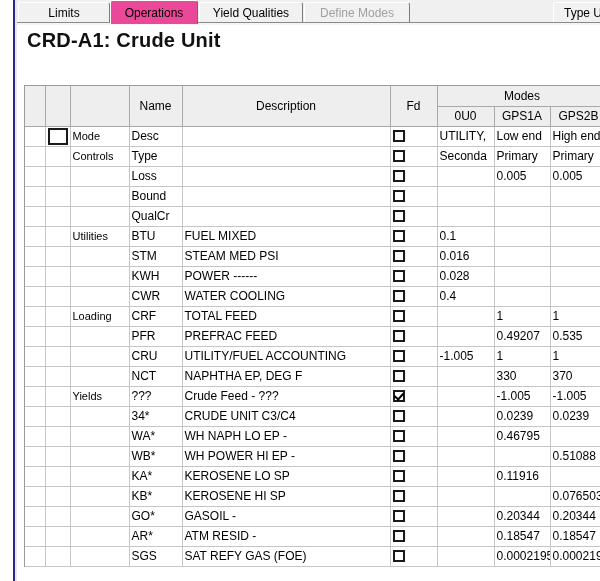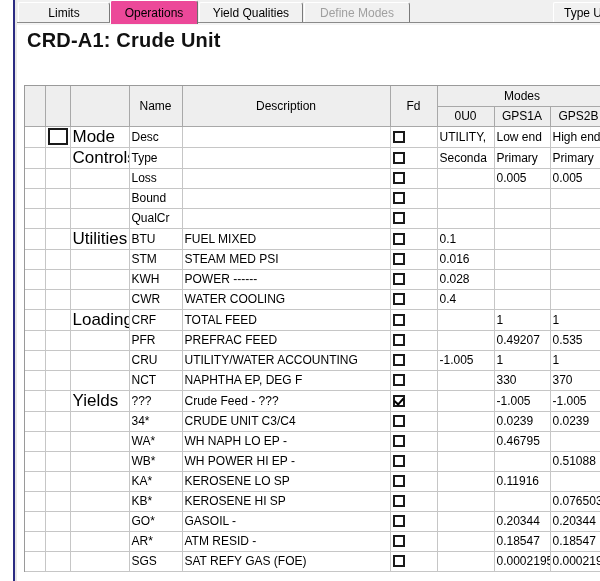--- a/index.html
+++ b/index.html
@@ -152,21 +152,21 @@
   td.selcol .selbox {
     position: absolute;
     left: 2px; top: 1px;
     width: 20px; height: 17px;
     border: 2px solid #1a1a1a;
     background: #ffffff;
     box-sizing: border-box;
   }
   
   td.grouplabel {
-    font-size: 17px;
+    font-size: 11px;
     padding-left: 2px;
   }
   .g-mode      { background: #ffffc8; }
   .g-utilities { background: #fbd7b4; }
   .g-loading   { background: #c8ffff; }
   .g-yields    { background: #b9b9ee; }
 
   td.namecol { padding-left: 3px; }
   td.desccol { padding-left: 5px; }
   td.fdcol   { background: #ececec; text-align: center; position: relative; border-right: 1px solid #b4b4b4;}
@@ -366,21 +366,21 @@
             <td class="fdcol thick-r"><span class="cb"></span></td>
             <td class="valcol"></td>
             <td class="valcol hl">0.49207</td>
             <td class="valcol hl">0.535</td>
           </tr>
           <tr>
             <td class="rowhead"></td>
             <td class="selcol"></td>
             <td class="grouplabel g-loading"></td>
             <td class="namecol">CRU</td>
-            <td class="desccol thick-r">UTILITY/WATER ACCOUNTING</td>
+            <td class="desccol thick-r">UTILITY/FUEL ACCOUNTING</td>
             <td class="fdcol thick-r"><span class="cb"></span></td>
             <td class="valcol">-1.005</td>
             <td class="valcol">1</td>
             <td class="valcol">1</td>
           </tr>
           <tr>
             <td class="rowhead"></td>
             <td class="selcol"></td>
             <td class="grouplabel g-loading"></td>
             <td class="namecol">NCT</td>

